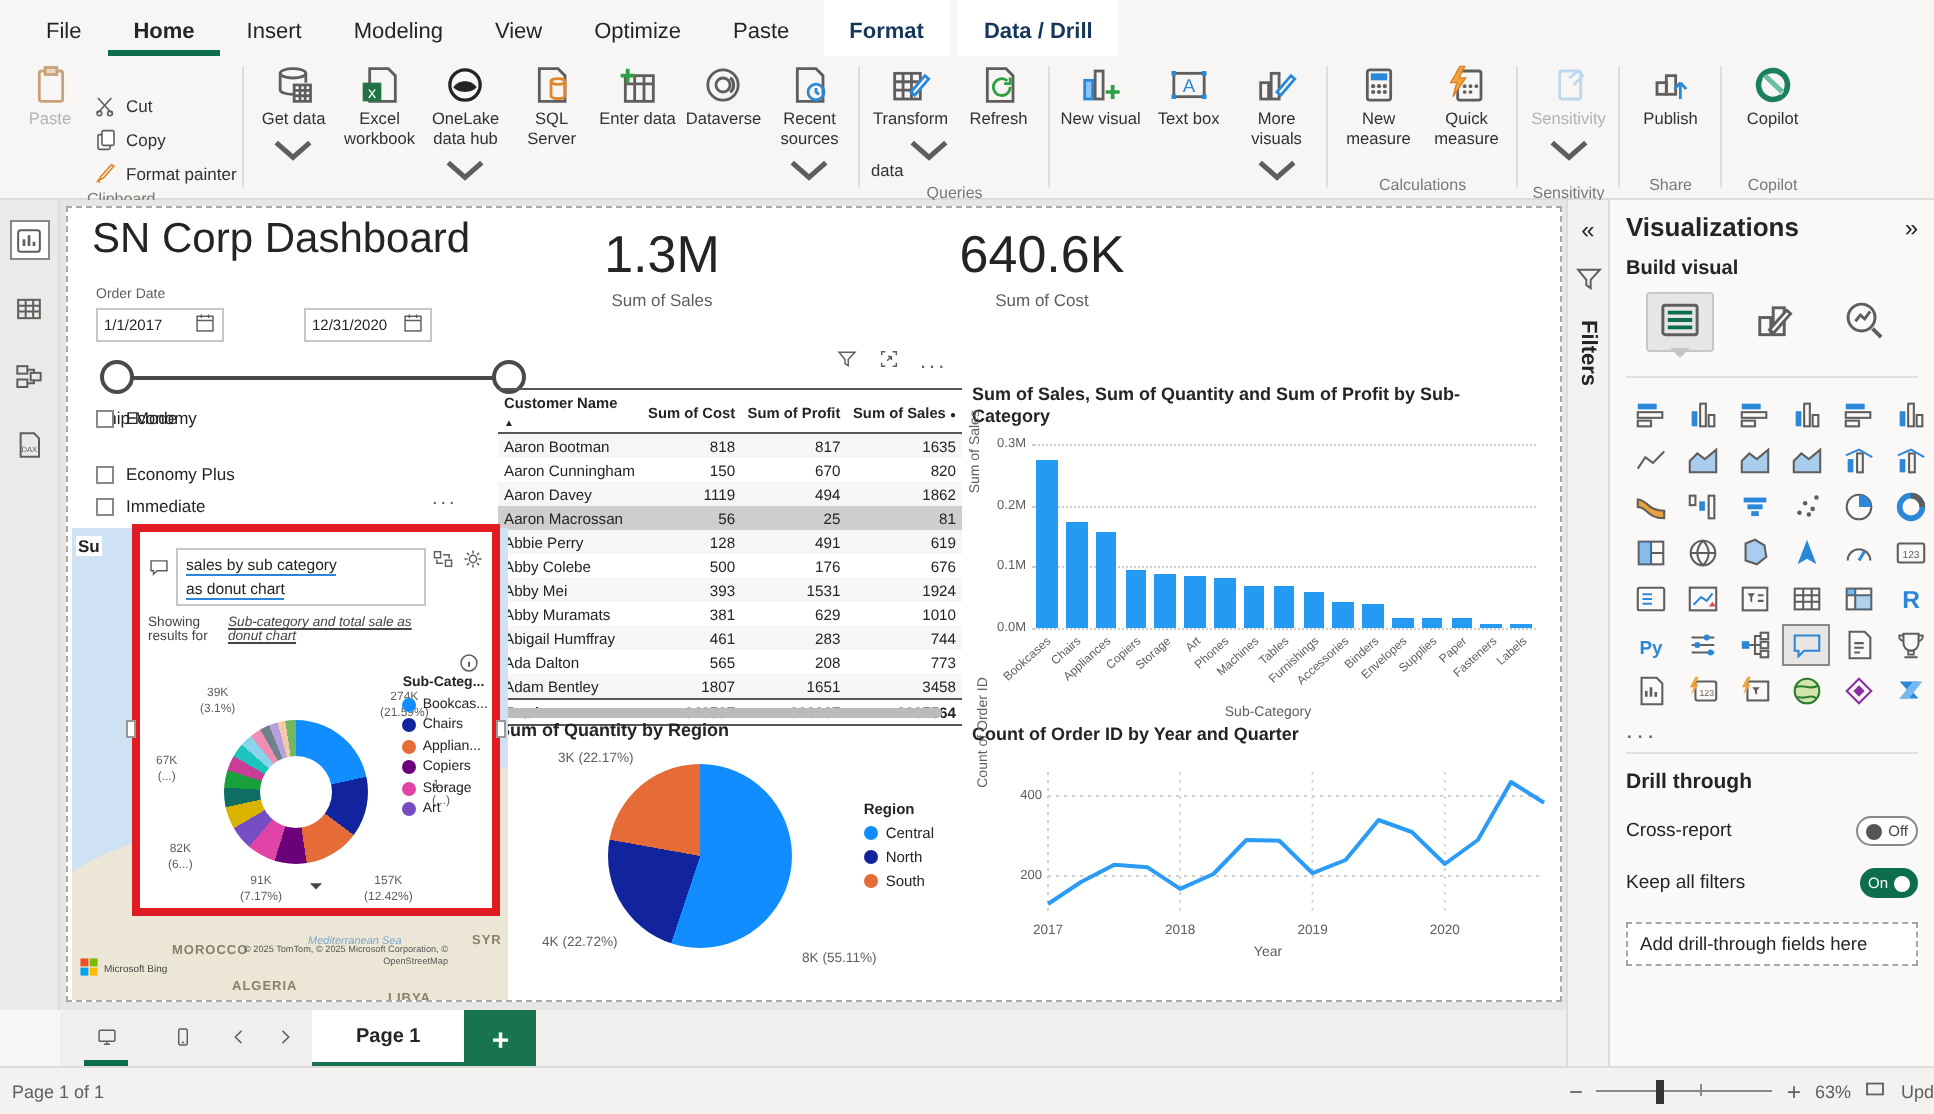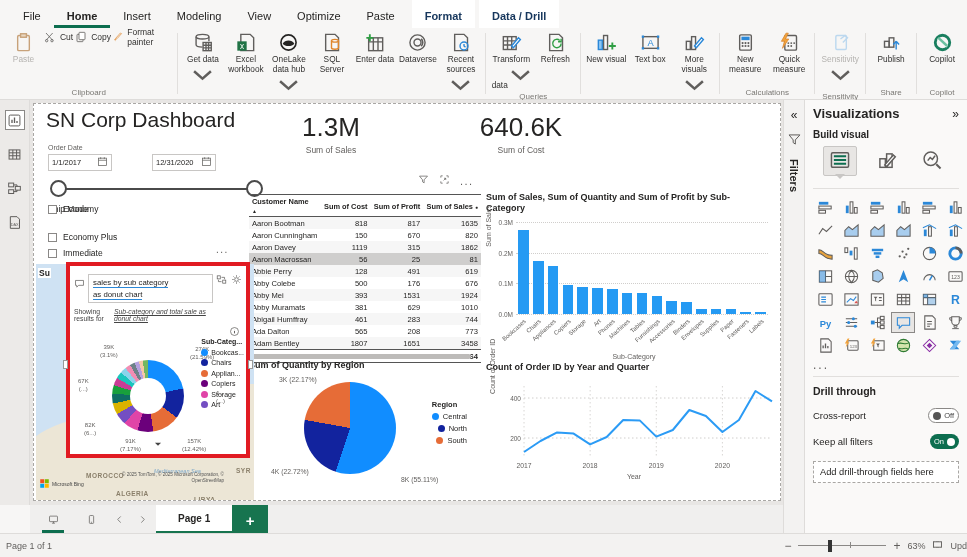--- a/index.html
+++ b/index.html
@@ -16,21 +16,21 @@
   
   .ribbon { height:72px; background:#f7f6f5; border-bottom:1px solid #dedcda; display:flex; position:relative; }
   .rgroup { display:flex; flex-direction:column; align-items:center; padding:1px 3px 0; }
   .rgroup .items { flex:1; display:flex; align-items:flex-start; }
   .rgroup .glabel { font-size:8px; color:#7a7874; padding:1px 0 2px; }
   .rsep { width:1px; background:#e1dfdd; margin:5px 0; }
   .rbtn { width:44px; display:flex; flex-direction:column; align-items:center; text-align:center;
           font-size:8.3px; line-height:1.2; color:#323130; padding-top:3px; }
   .rbtn svg { width:21px; height:21px; margin-bottom:2px; }
   .rbtn.dis { color:#b5b3b0; }
-  .clip-col { display:flex; flex-direction:row; justify-content:flex-start; gap:2px; padding-top:0; }
+  .clip-col { display:flex; flex-direction:column; justify-content:flex-start; gap:2px; padding-top:16px; }
   .smallbtn { display:flex; align-items:center; gap:4px; font-size:8.5px; height:15px; color:#323130; }
   .smallbtn svg { width:12px; height:12px; }
   .caret-ic { width:7px; height:5px; display:inline-block; }
 
   
   .main { position:absolute; top:100px; left:0; width:967px; height:433px; display:flex; }
   .left-rail { width:30px; background:#eceae8; border-right:1px solid #dedcda; display:flex; flex-direction:column; align-items:center; padding-top:10px; gap:14px; height:405px; }
   .rail-ic { width:20px; height:20px; display:flex; align-items:center; justify-content:center; border:1px solid transparent; }
   .rail-ic.sel { border:1px solid #8a8886; background:#fff; }
   .rail-ic svg { width:15px; height:15px; }
@@ -84,21 +84,21 @@
   .xlab { position:absolute; font-size:6px; color:#605e5c; width:46px; text-align:right; transform:rotate(-42deg); transform-origin:100% 0; white-space:nowrap; }
   .ylabel-rot { position:absolute; left:2px; top:50%; transform:rotate(-90deg) translateX(50%); transform-origin:left center; font-size:7px; color:#605e5c; white-space:nowrap; }
   .xlabel-c { position:absolute; bottom:0; width:100%; text-align:center; font-size:7px; color:#605e5c; }
 
   
   .pieviz { position:absolute; left:215px; top:256px; width:232px; height:128px; }
   .pie { position:absolute; left:55px; top:22px; width:92px; height:92px; border-radius:50%; }
   .pielab { position:absolute; font-size:6.8px; color:#605e5c; white-space:nowrap; }
   .legend { font-size:7.5px; color:#252423; }
   .legend .lt { font-weight:bold; margin-bottom:2px; }
-  .legend .li { display:flex; align-items:center; gap:4px; margin-top:3px; white-space:nowrap;justify-content:flex-end; }
+  .legend .li { display:flex; align-items:center; gap:4px; margin-top:3px; white-space:nowrap; }
   .dot { width:7px; height:7px; border-radius:50%; flex:none; }
 
   
   .lineviz { position:absolute; left:452px; top:258px; width:296px; height:126px; }
   .lineplot { position:absolute; left:38px; top:24px; width:248px; height:72px; }
   .linechart-xlab { position:absolute; font-size:6.8px; color:#605e5c; transform:translateX(-50%); }
 
   
   .mapviz { position:absolute; left:2px; top:160px; width:218px; height:236px; background:#cfe2f3; overflow:hidden; }
   .land { position:absolute; background:#ece6d6; }
@@ -539,21 +539,21 @@
                 </tr>
                 <tr>
                   <td class="">Aaron Cunningham</td>
                   <td class="num">150</td>
                   <td class="num">670</td>
                   <td class="num">820</td>
                 </tr>
                 <tr>
                   <td class="">Aaron Davey</td>
                   <td class="num">1119</td>
-                  <td class="num">315</td>
+                  <td class="num">494</td>
                   <td class="num">1862</td>
                 </tr>
                 <tr class="hl">
                   <td class="">Aaron Macrossan</td>
                   <td class="num">56</td>
                   <td class="num">25</td>
                   <td class="num">81</td>
                 </tr>
                 <tr>
                   <td class="">Abbie Perry</td>

